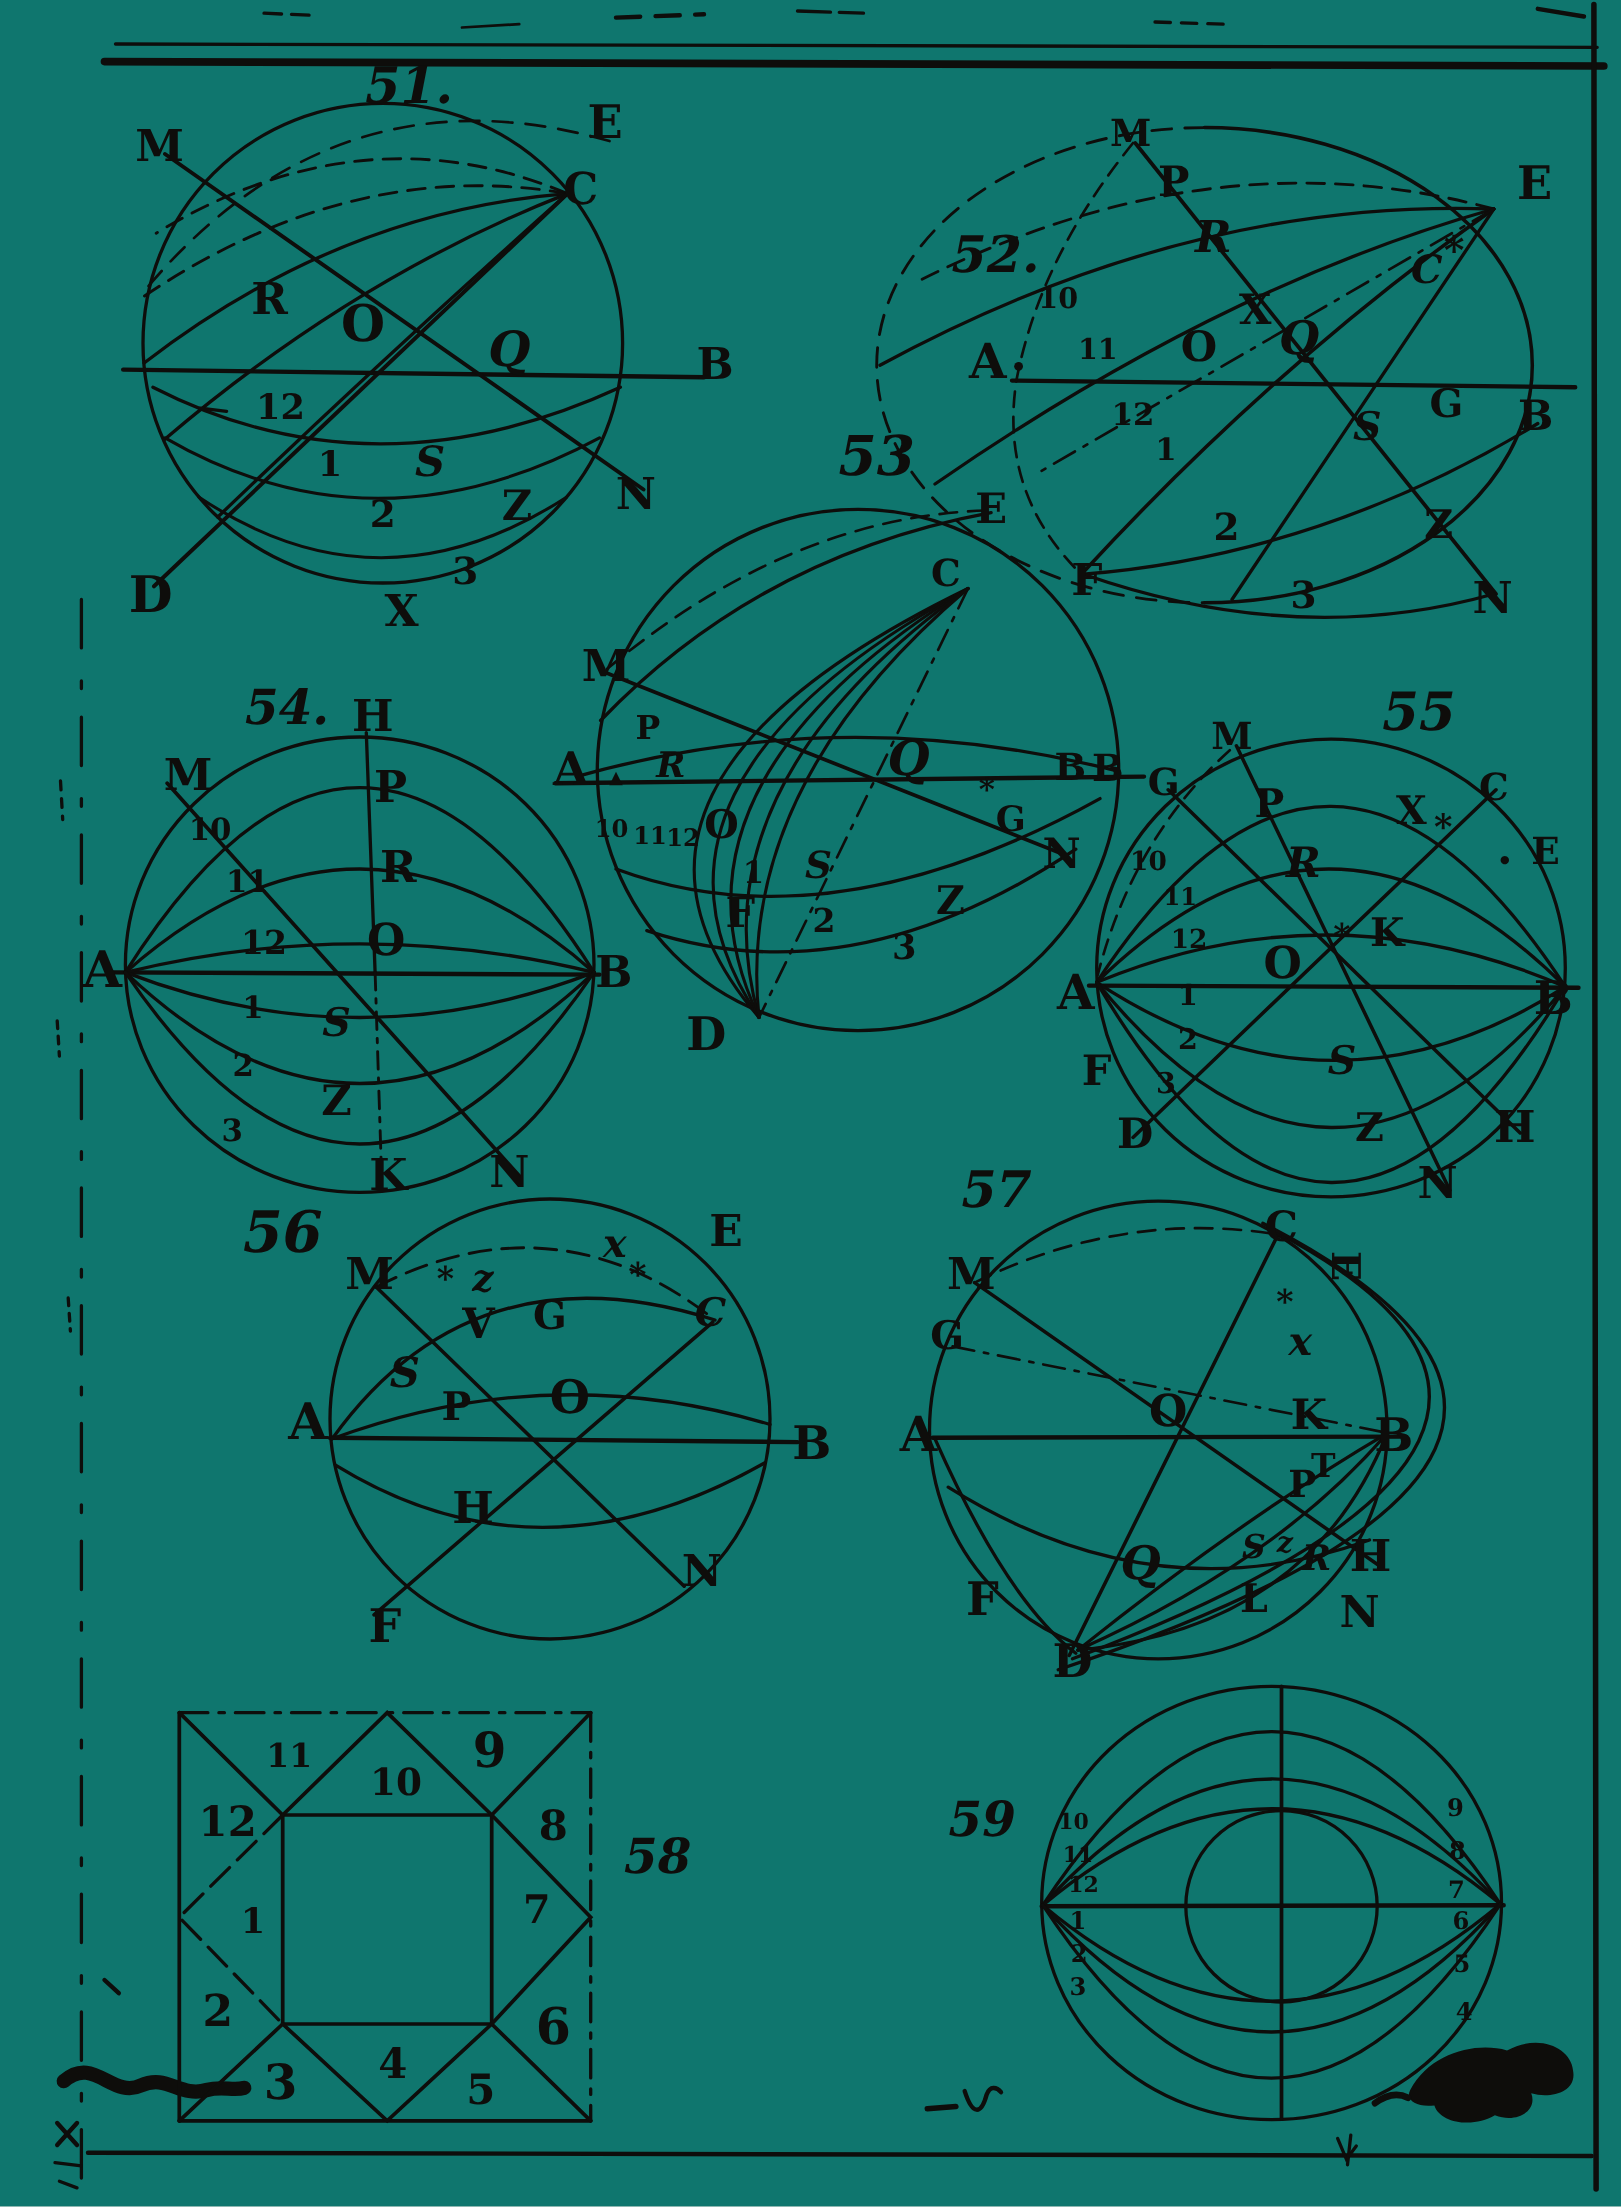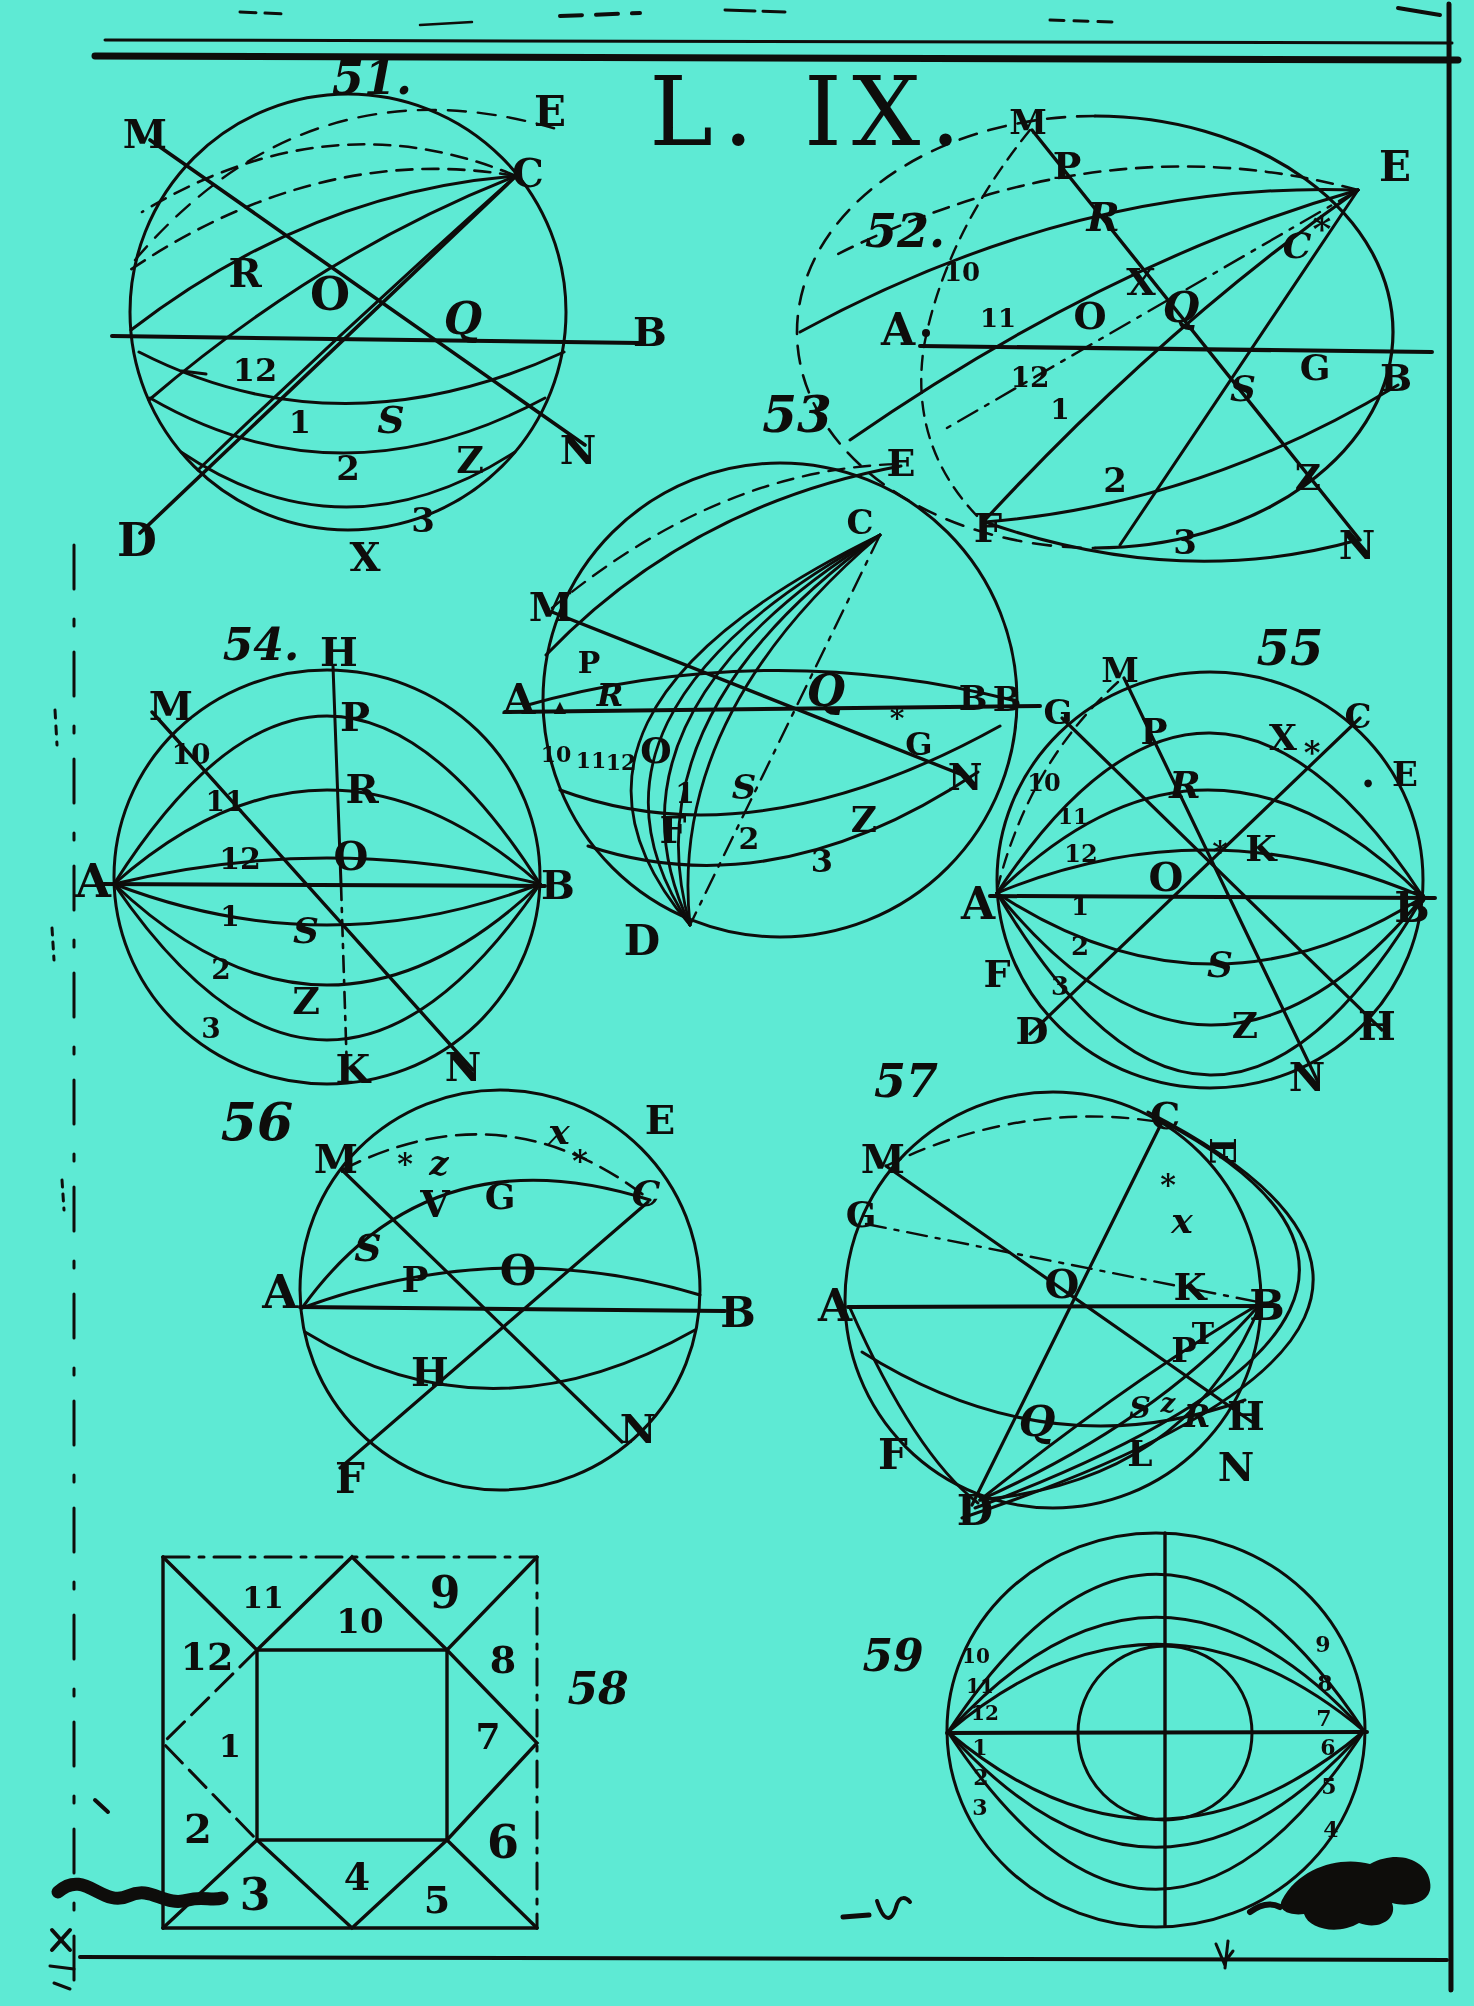--- a/index.html
+++ b/index.html
@@ -1,16 +1,16 @@
 <!DOCTYPE html>
 <html><head>
 <meta charset="utf-8">
 <style>
   html,body{margin:0;padding:0;background:#e8e8e4;}
-  .plate{position:relative;width:1474px;height:2006px;background:#5eead4;overflow:hidden;}
+  .plate{position:relative;width:1474px;height:2006px;background:#0f766e;overflow:hidden;}
   svg{position:absolute;left:0;top:0;}
   svg text{font-family:"DejaVu Serif","DejaVu Sans",serif;font-weight:700;fill:#0e0d0b;
            text-anchor:middle;dominant-baseline:central;}
   svg text.fig-num{font-style:italic;}
   svg text.it{font-style:italic;}
   .plate-title{position:absolute;left:620px;top:56px;width:380px;text-align:center;
     font-family:"DejaVu Serif",serif;font-weight:400;font-size:96px;letter-spacing:10px;
     color:#0e0d0b;white-space:nowrap;}
 </style>
 </head>
@@ -343,14 +343,13 @@
         <text x="981" y="1777" font-size="22" class="lbl">2</text>
         <text x="980" y="1807" font-size="22" class="lbl">3</text>
         <text x="1323" y="1644" font-size="22" class="lbl">9</text>
         <text x="1325" y="1683" font-size="22" class="lbl">8</text>
         <text x="1324" y="1718" font-size="22" class="lbl">7</text>
         <text x="1328" y="1747" font-size="22" class="lbl">6</text>
         <text x="1329" y="1786" font-size="22" class="lbl">5</text>
         <text x="1331" y="1829" font-size="22" class="lbl">4</text>
       </g>
     </svg>
-  <div class="plate-title">L. IX.</div>
 </div>
 
 </body></html>

